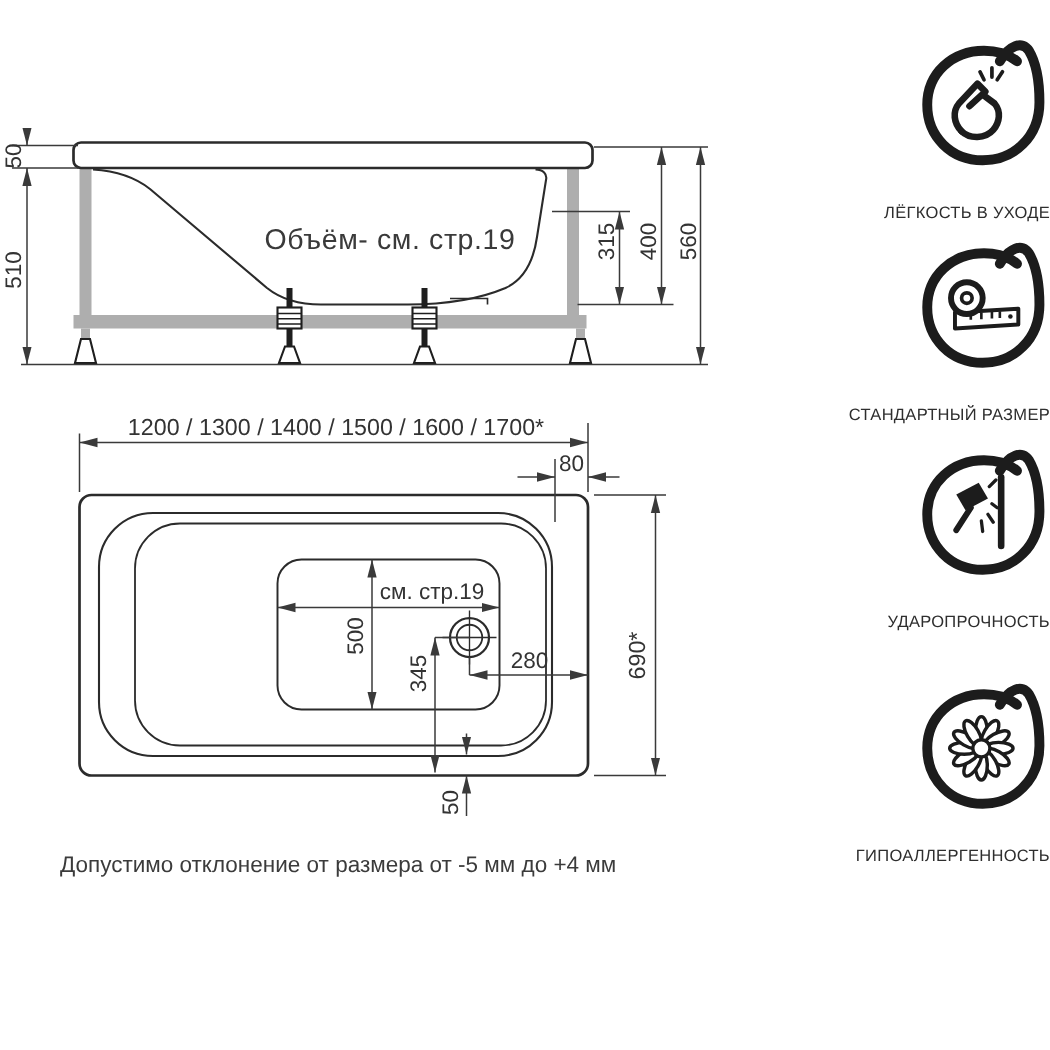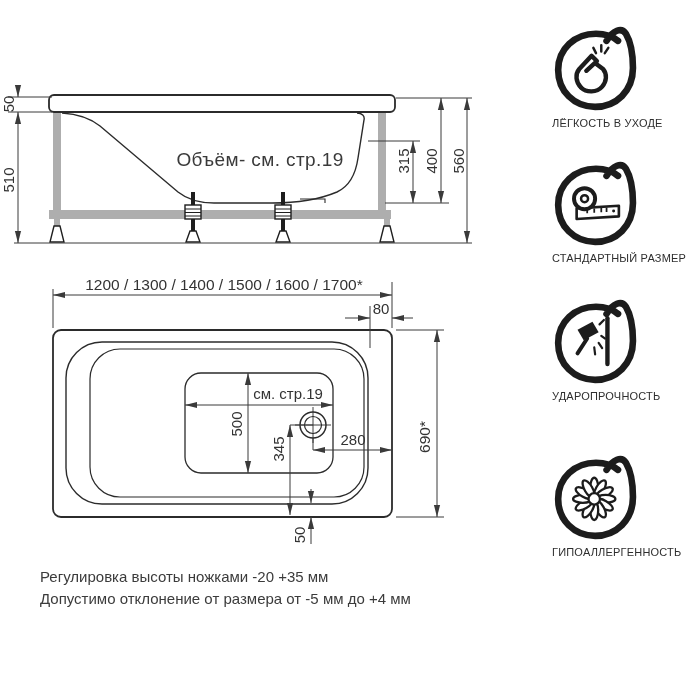--- a/index.html
+++ b/index.html
@@ -14,21 +14,21 @@
   .vol-label{font-size:19px;letter-spacing:.4px;fill:#3a3a3a;}
   #side-view{position:absolute;left:0;top:83px;}
   #top-view{position:absolute;left:28px;top:268px;}
   #notes{
     position:absolute;left:40px;top:566px;width:470px;
     font-size:15px;line-height:1.45;color:#3b3b3b;
   }
   .features{position:absolute;left:552px;top:0;width:148px;height:700px;}
   .feature{
     position:absolute;left:0;width:148px;
-    display:flex;flex-direction:column;align-items:flex-start;
+    display:flex;flex-direction:column;align-items:flex-end;gap:19px;
   }
   .feature .icon-wrap{width:88px;height:90px;}
   .feature .f-label{
     margin-top:3px;font-size:11px;font-weight:500;letter-spacing:.2px;
     color:#2e2e2e;white-space:nowrap;text-align:center;
   }
   .f1{top:24px;} .f2{top:159px;} .f3{top:297px;} .f4{top:453px;} .f5{top:570px;}
 </style>
 </head>
 <body>
@@ -140,21 +140,20 @@
     <text class="dim-label" x="381" y="314" text-anchor="middle">80</text>
     <text class="dim-label-big" x="430" y="437" text-anchor="middle" transform="rotate(-90 430 437)">690*</text>
     <text class="dim-label" x="288" y="399" text-anchor="middle">см. стр.19</text>
     <text class="dim-label" x="242" y="424" text-anchor="middle" transform="rotate(-90 242 424)">500</text>
     <text class="dim-label" x="284" y="449" text-anchor="middle" transform="rotate(-90 284 449)">345</text>
     <text class="dim-label" x="353" y="445" text-anchor="middle">280</text>
     <text class="dim-label" x="305" y="535" text-anchor="middle" transform="rotate(-90 305 535)">50</text>
   </svg>
 
   <div id="notes">
-    <div>Регулировка высоты ножками -20 +35 мм</div>
     <div>Допустимо отклонение от размера от -5 мм до +4 мм</div>
   </div>
 
   <div class="features">
 
     <div class="feature f1">
       <div class="icon-wrap">
         <svg width="88" height="90" viewBox="0 0 100 102">
           <path d="M62,19 C69,7 79,3 84,11 C90,21 92,34 92,50 C92,76 73,94 49,94 C25,94 7,76 7,52 C7,28 26,11 50,11 C60,11 69,14 75,19" fill="none" stroke="#1c1c1c" stroke-width="7.5" stroke-linecap="round"></path>
           <g stroke="#1c1c1c" fill="none" stroke-linecap="round" stroke-linejoin="round">

